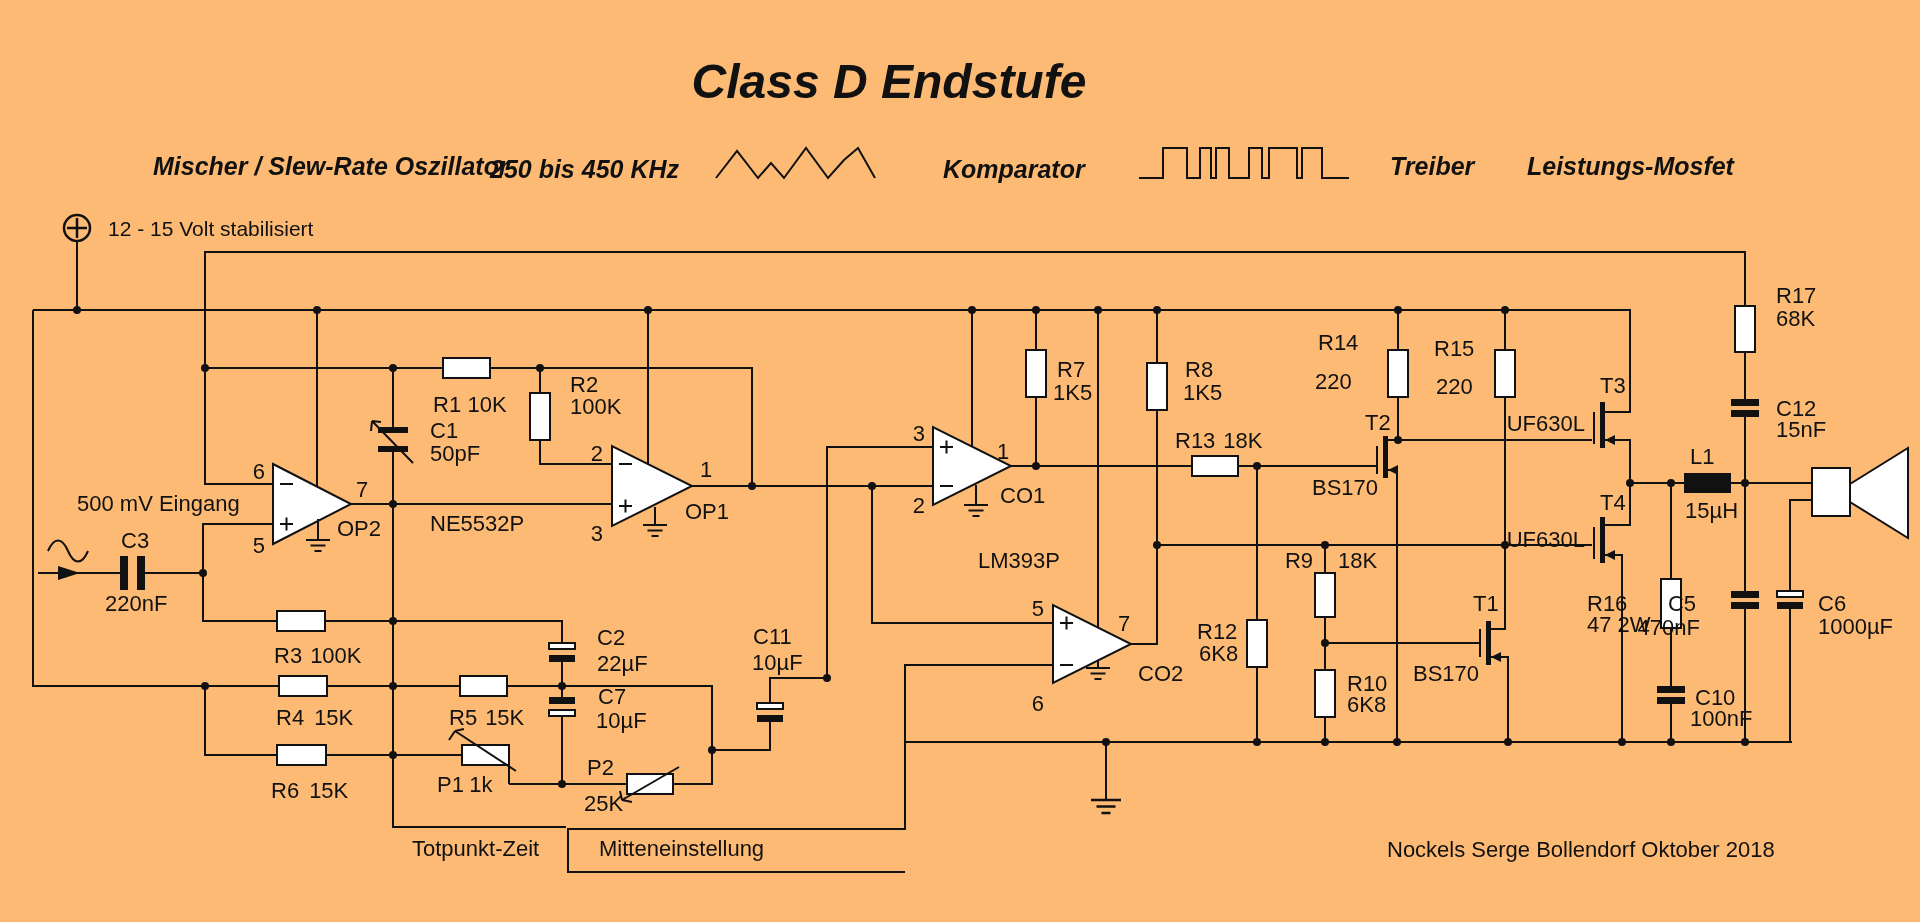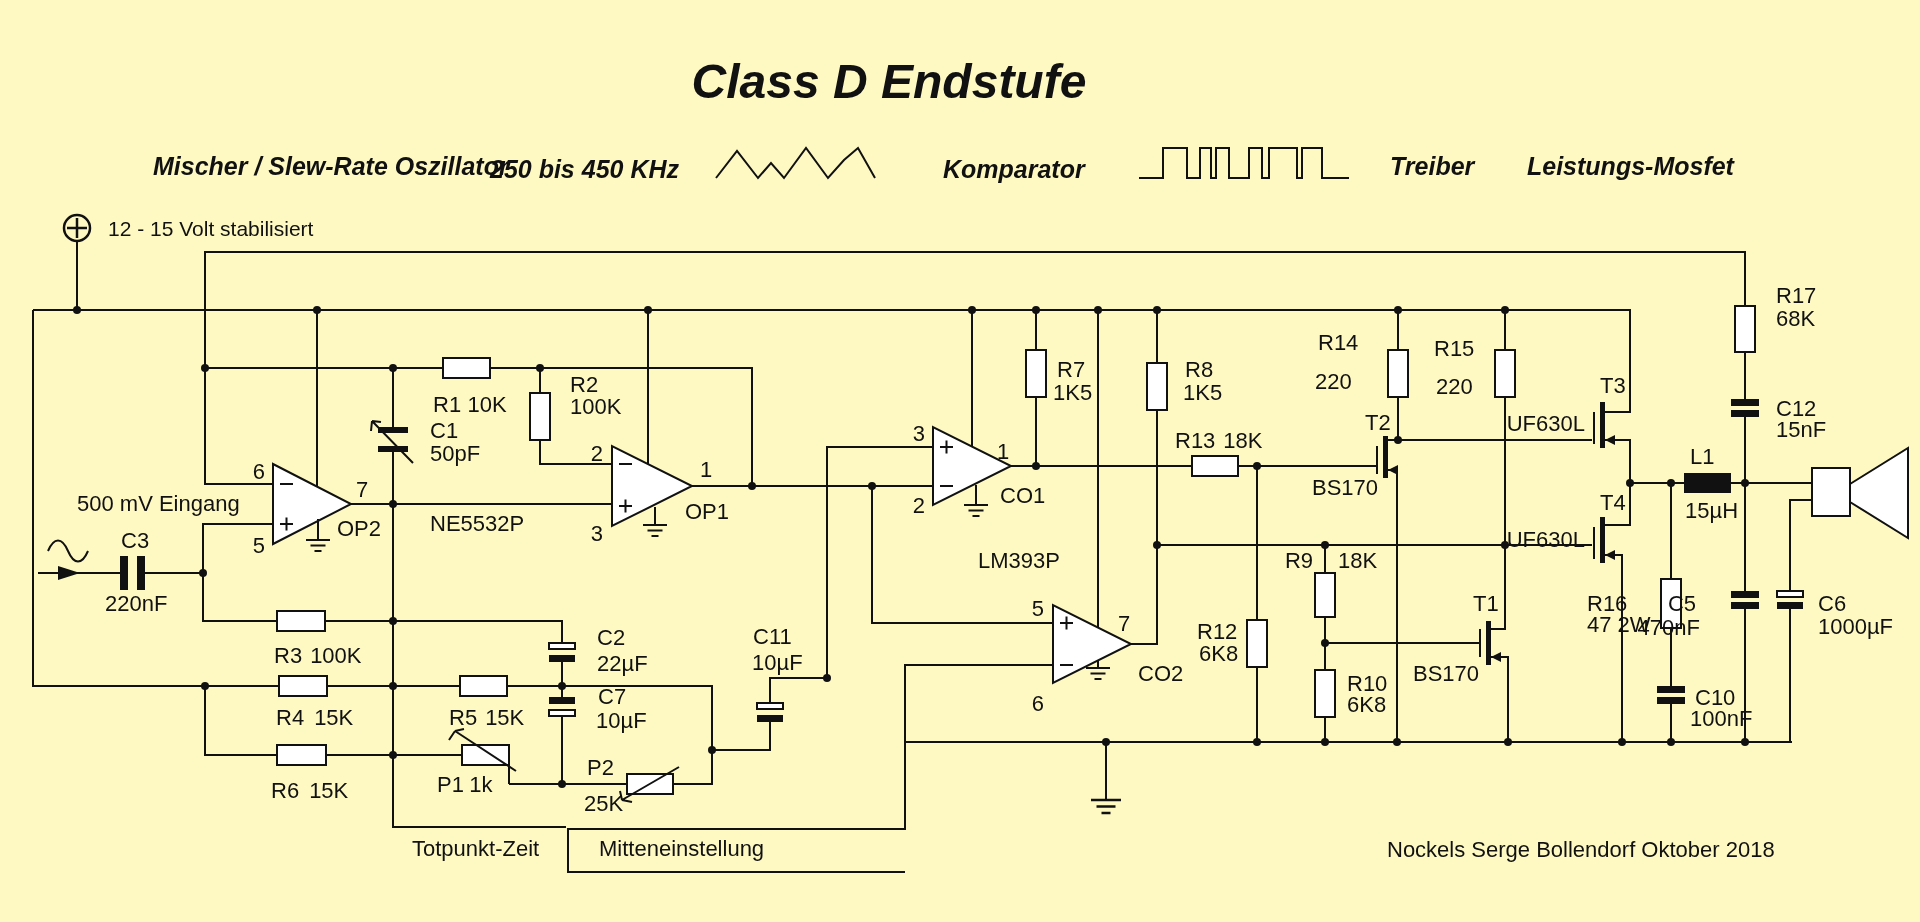--- a/index.html
+++ b/index.html
@@ -1,16 +1,16 @@
 <!DOCTYPE html>
 <html><head>
 <meta charset="utf-8">
 <style>
   html,body{margin:0;padding:0;background:#fff;}
-  #stage{position:relative;width:1920px;height:922px;background:#fef9c3;overflow:hidden;}
+  #stage{position:relative;width:1920px;height:922px;background:#fdba74;overflow:hidden;}
   svg{display:block;}
   text{fill:#111;font-family:"Liberation Sans","DejaVu Sans",sans-serif;}
   .t-title{font-size:48px;font-weight:bold;font-style:italic;}
   .t-hdr{font-size:25px;font-weight:bold;font-style:italic;}
   .t-lbl{font-size:22px;}
   .t-sm{font-size:21px;}
   .wire{stroke:#111;stroke-width:2;fill:none;}
   .wire25{stroke:#111;stroke-width:2.5;fill:none;}
   .box{fill:#fff;stroke:#111;stroke-width:2;}
   .blk{fill:#111;stroke:none;}

